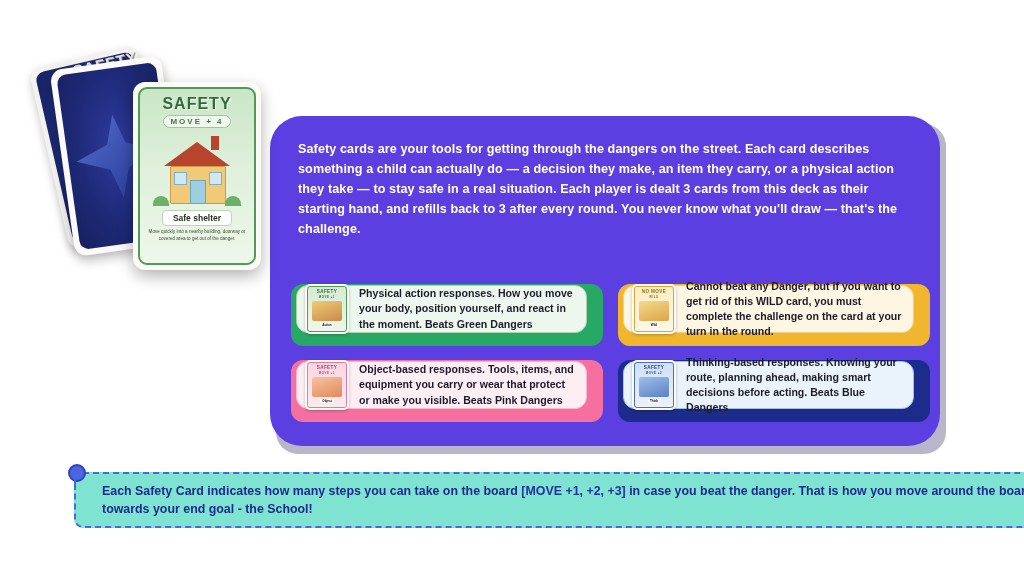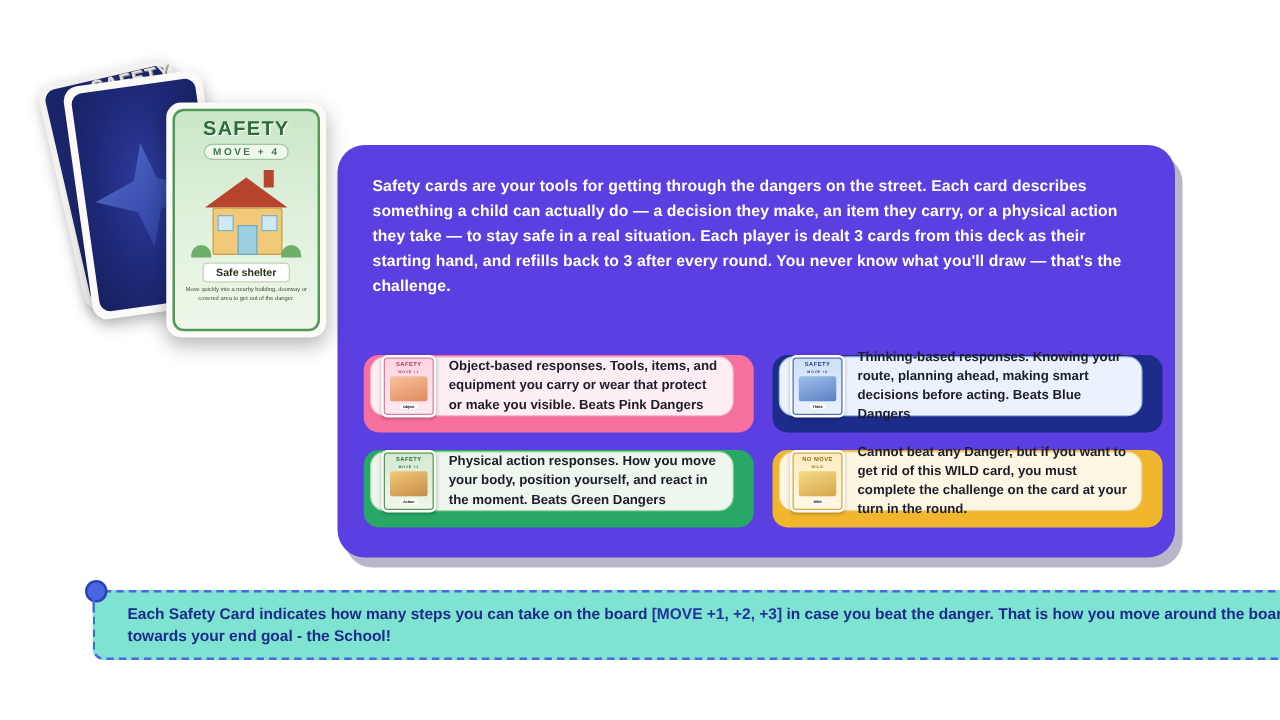--- a/index.html
+++ b/index.html
@@ -227,21 +227,21 @@
     background: #b9b6c9;
     border-radius: 22px;
   }
   .panel {
     position: absolute;
     left: 270px;
     top: 116px;
     width: 670px;
     height: 330px;
     background: #5b3fe0;
-    border-radius: 22px;
+    border-radius: 32px;
     box-sizing: border-box;
   }
   .panel-intro {
     position: absolute;
     left: 0;
     top: 24px;
     padding: 0 28px;
     color: #ffffff;
     font-size: 12.6px;
     font-weight: 700;
@@ -450,20 +450,54 @@
   </div>
 
   <div class="panel-shadow"></div>
   <div class="panel">
     <div class="panel-intro">Safety cards are your tools for getting through the dangers on the street. Each card describes something a child can actually do — a decision they make, an item they carry, or a physical action they take — to stay safe in a real situation. Each player is dealt 3 cards from this deck as their starting hand, and refills back to 3 after every round. You never know what you'll draw — that's the challenge.</div>
 
     <div class="rows">
 
       <div class="row-line">
 
+        <div class="mini green">
+          <div class="mini-shadow"></div>
+          <div class="mini-body">
+            <div class="mini-card">
+              <div class="mini-card-inner">
+                <div class="mc-title">SAFETY</div>
+                <div class="mc-move">MOVE +1</div>
+                <div class="mc-art"></div>
+                <div class="mc-cap">Action</div>
+              </div>
+            </div>
+            <div class="mini-text">Physical action responses. How you move your body, position yourself, and react in the moment. Beats Green Dangers</div>
+          </div>
+        </div>
+
+        <div class="mini wild">
+          <div class="mini-shadow"></div>
+          <div class="mini-body">
+            <div class="mini-card">
+              <div class="mini-card-inner">
+                <div class="mc-title">NO MOVE</div>
+                <div class="mc-move">WILD</div>
+                <div class="mc-art"></div>
+                <div class="mc-cap">Wild</div>
+              </div>
+            </div>
+            <div class="mini-text">Cannot beat any Danger, but if you want to get rid of this WILD card, you must complete the challenge on the card at your turn in the round.</div>
+          </div>
+        </div>
+
+      </div>
+
+      <div class="row-line">
+
         <div class="mini pink">
           <div class="mini-shadow"></div>
           <div class="mini-body">
             <div class="mini-card">
               <div class="mini-card-inner">
                 <div class="mc-title">SAFETY</div>
                 <div class="mc-move">MOVE +1</div>
                 <div class="mc-art"></div>
                 <div class="mc-cap">Object</div>
               </div>
@@ -482,54 +516,20 @@
                 <div class="mc-art"></div>
                 <div class="mc-cap">Think</div>
               </div>
             </div>
             <div class="mini-text">Thinking-based responses. Knowing your route, planning ahead, making smart decisions before acting.  Beats Blue Dangers</div>
           </div>
         </div>
 
       </div>
 
-      <div class="row-line">
-
-        <div class="mini green">
-          <div class="mini-shadow"></div>
-          <div class="mini-body">
-            <div class="mini-card">
-              <div class="mini-card-inner">
-                <div class="mc-title">SAFETY</div>
-                <div class="mc-move">MOVE +1</div>
-                <div class="mc-art"></div>
-                <div class="mc-cap">Action</div>
-              </div>
-            </div>
-            <div class="mini-text">Physical action responses. How you move your body, position yourself, and react in the moment. Beats Green Dangers</div>
-          </div>
-        </div>
-
-        <div class="mini wild">
-          <div class="mini-shadow"></div>
-          <div class="mini-body">
-            <div class="mini-card">
-              <div class="mini-card-inner">
-                <div class="mc-title">NO MOVE</div>
-                <div class="mc-move">WILD</div>
-                <div class="mc-art"></div>
-                <div class="mc-cap">Wild</div>
-              </div>
-            </div>
-            <div class="mini-text">Cannot beat any Danger, but if you want to get rid of this WILD card, you must complete the challenge on the card at your turn in the round.</div>
-          </div>
-        </div>
-
-      </div>
-
     </div>
   </div>
 
   <div class="note-pin"></div>
   <div class="note">
     <span>Each Safety Card indicates how many steps you can take on the board</span>
     <b>[MOVE +1, +2, +3]</b>
     <span>in case you beat the danger. That is how you move around the board towards your end goal - the School!</span>
   </div>
 

